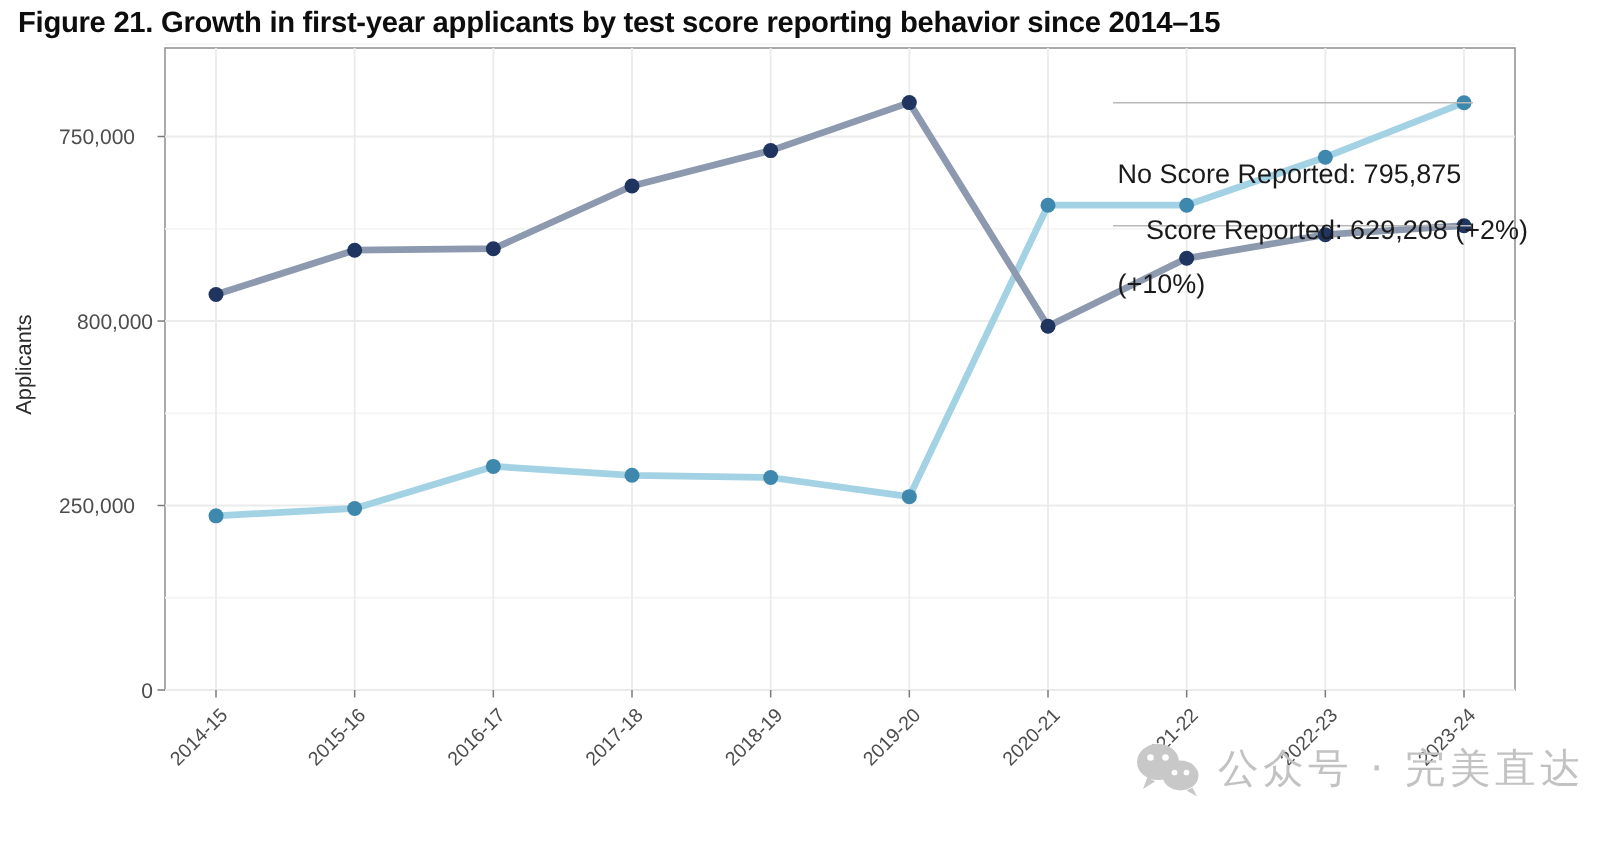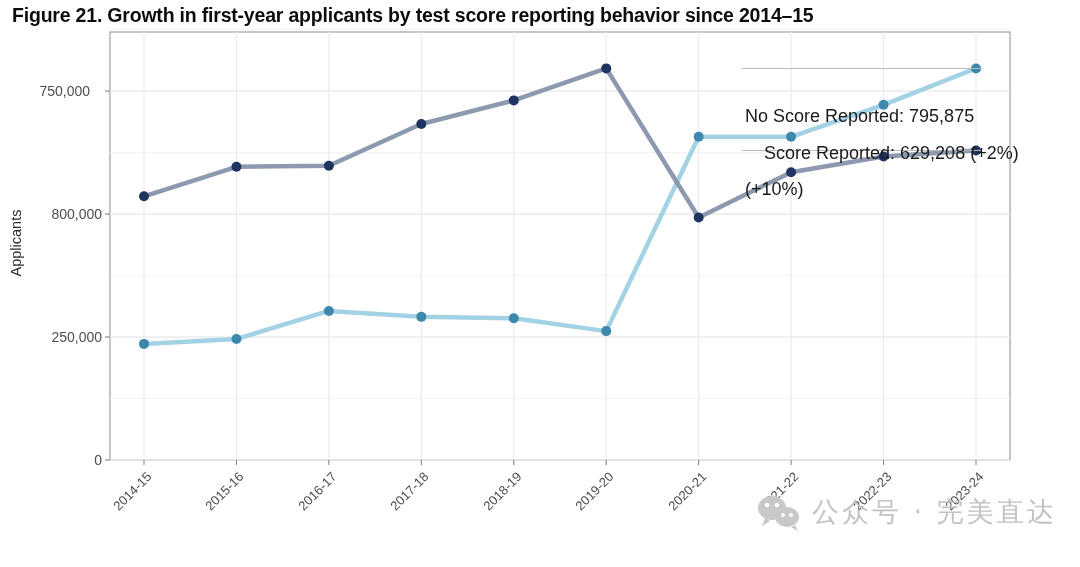--- a/index.html
+++ b/index.html
@@ -181,21 +181,21 @@
         <circle cx="791.1111111111111" cy="144.20689655172413" r="5" fill="#1f3560"></circle>
         <circle cx="883.5555555555555" cy="128.46436781609196" r="5" fill="#1f3560"></circle>
         <circle cx="976" cy="122.45859310344827" r="5" fill="#1f3560"></circle>
         <line x1="982" y1="40.466091954023" x2="742" y2="40.466091954023" stroke="#b9b9b9" stroke-width="1"></line>
         <line x1="982" y1="122.45859310344827" x2="742" y2="122.45859310344827" stroke="#b9b9b9" stroke-width="1"></line>
       </g>
   </svg>
 
   <div id="ytick-labels">
       <div class="y-tick-label" style="top: 432px; left: 20px; width: 82px;">0</div>
-      <div class="y-tick-label" style="top: 309.011px; left: 20px; width: 82px;">250,000</div>
+      <div class="y-tick-label" style="top: 309.011px; left: 8px; width: 82px;">250,000</div>
       <div class="y-tick-label" style="top: 186.023px; left: 20px; width: 82px;">800,000</div>
       <div class="y-tick-label" style="top: 63.0345px; left: 8px; width: 82px;">750,000</div>
     </div>
   <div id="xtick-labels">
       <div class="x-tick-label" style="left: 80px; top: 441px; width: 64px;">2014-15</div>
       <div class="x-tick-label" style="left: 172.444px; top: 441px; width: 64px;">2015-16</div>
       <div class="x-tick-label" style="left: 264.889px; top: 441px; width: 64px;">2016-17</div>
       <div class="x-tick-label" style="left: 357.333px; top: 441px; width: 64px;">2017-18</div>
       <div class="x-tick-label" style="left: 449.778px; top: 441px; width: 64px;">2018-19</div>
       <div class="x-tick-label" style="left: 542.222px; top: 441px; width: 64px;">2019-20</div>

